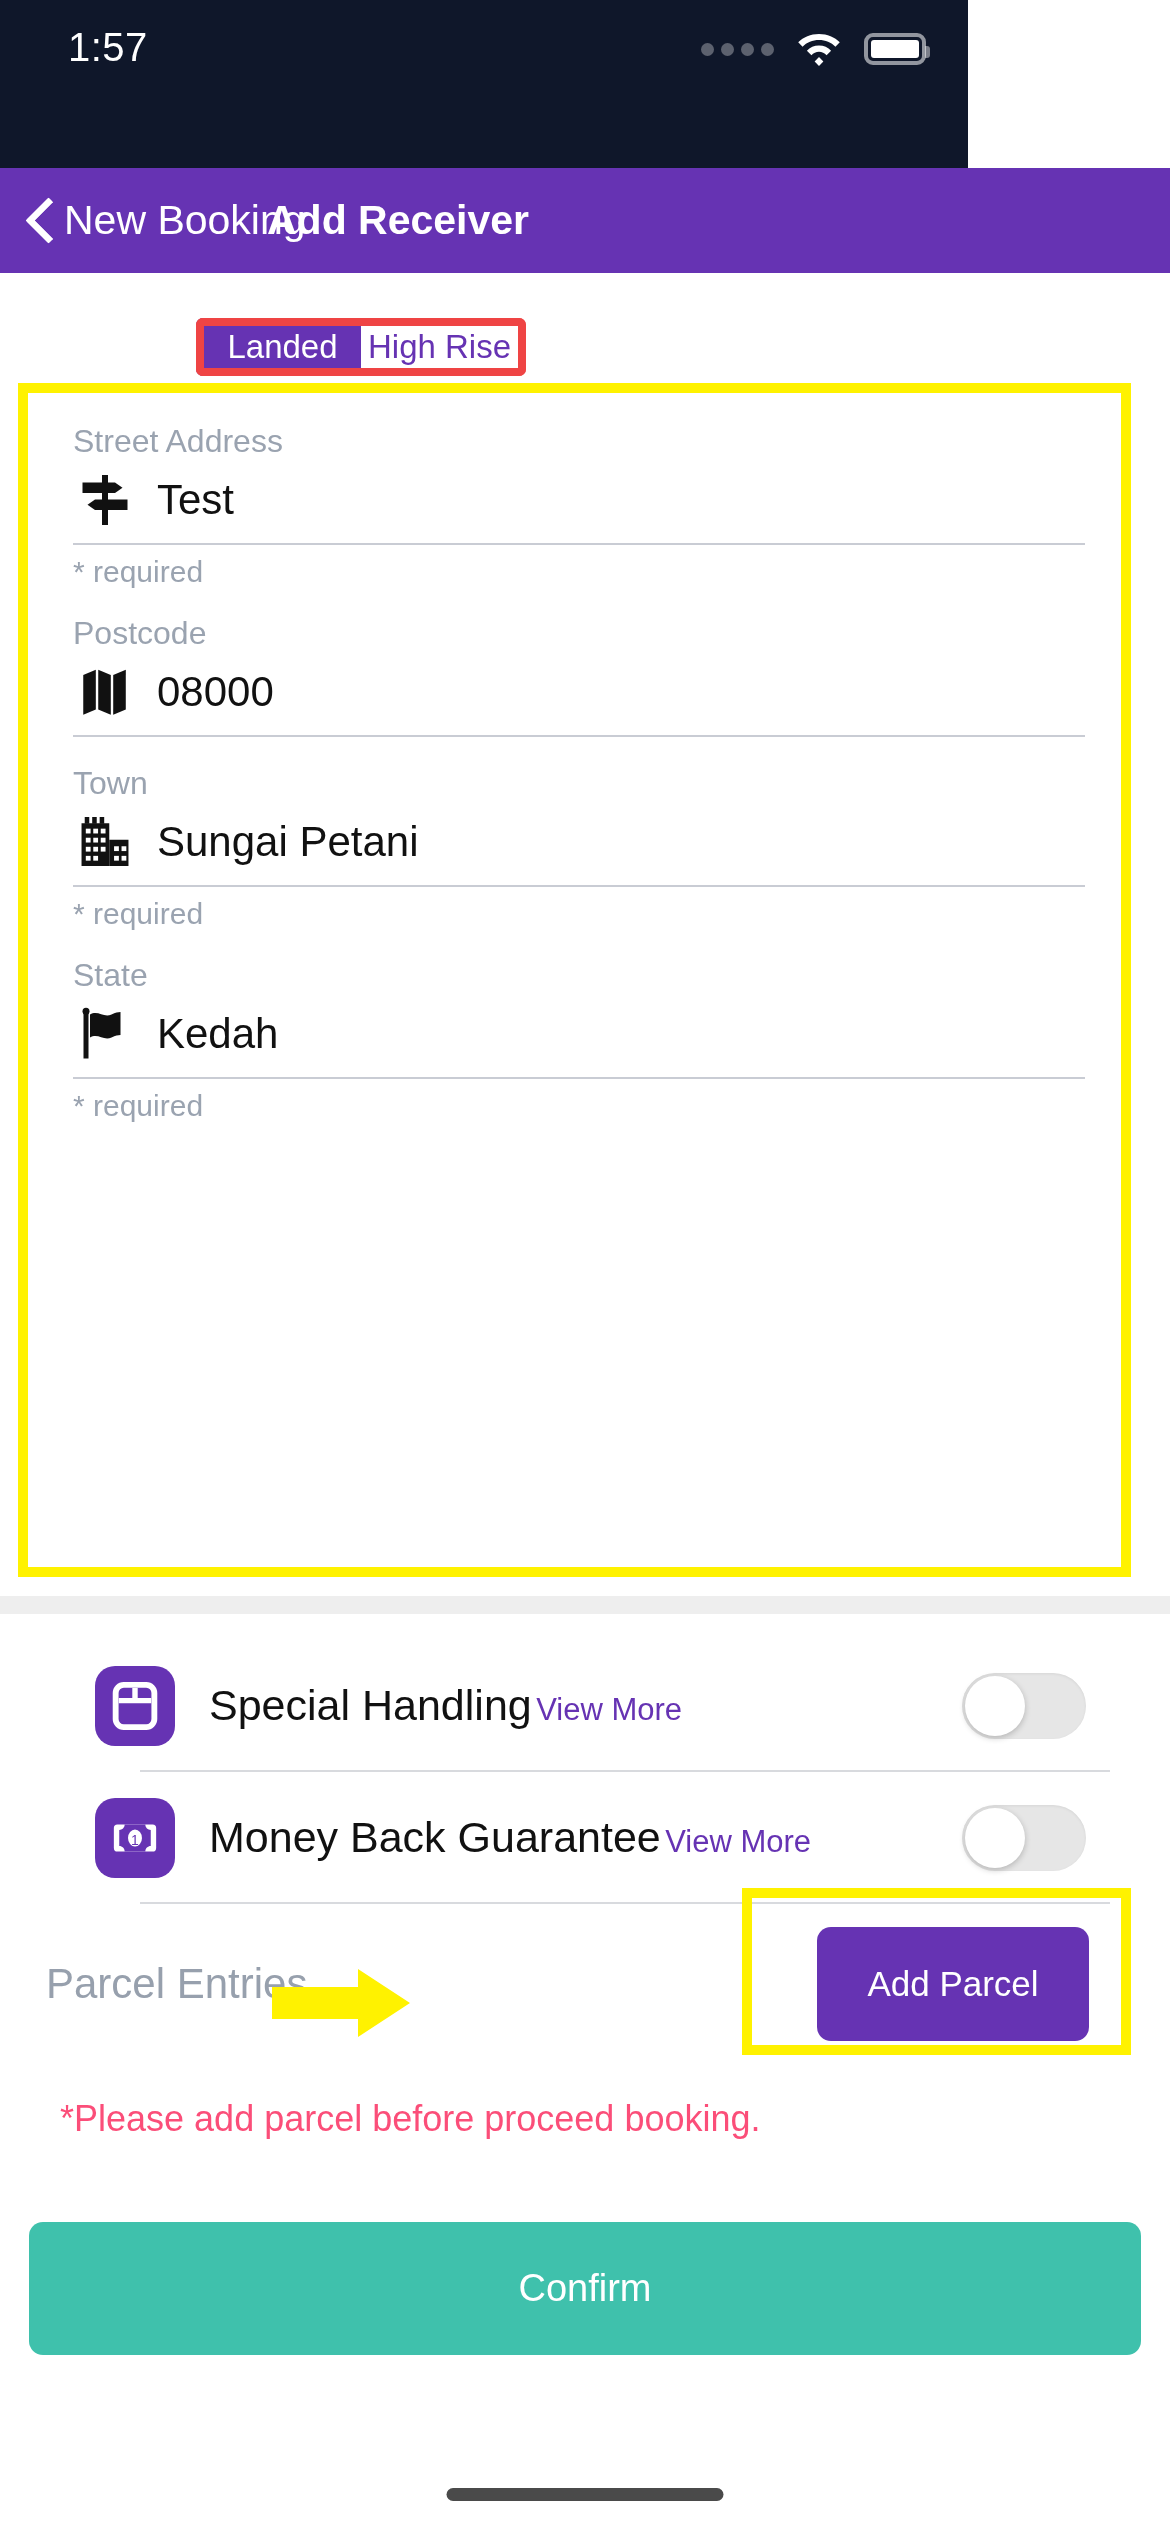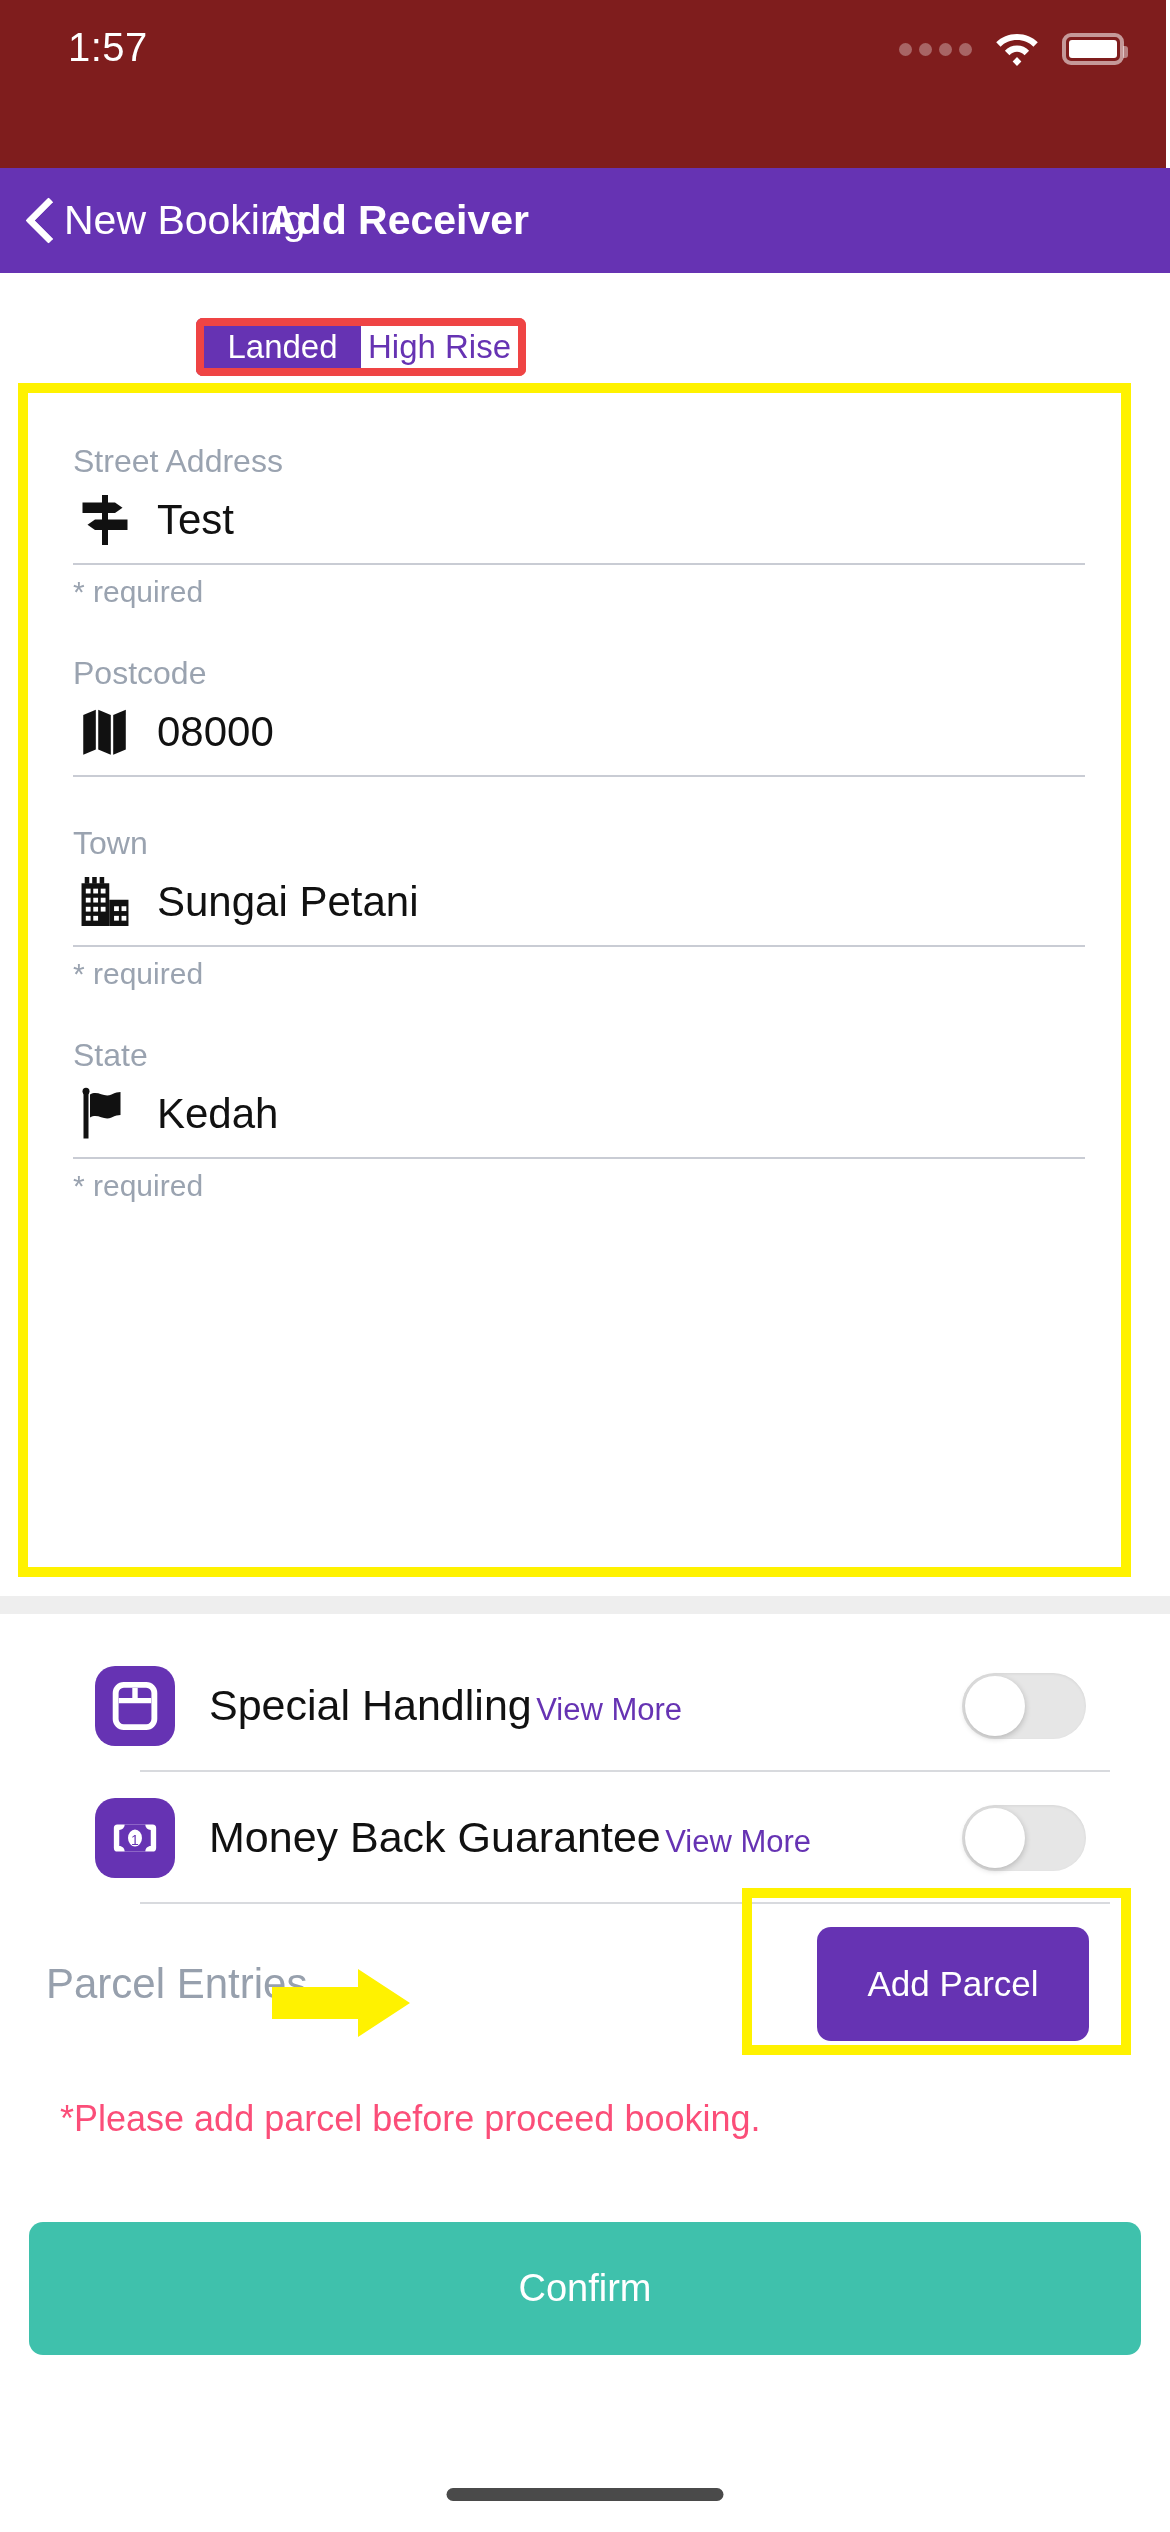--- a/index.html
+++ b/index.html
@@ -6,22 +6,22 @@
   html,body { width:1170px; height:2532px; }
   body {
     font-family:"Liberation Sans", sans-serif;
     background:#ffffff;
     position:relative;
     overflow:hidden;
   }
 
   
   .status-bar{
-    position:absolute; left:0; top:0; width:1166px; height:168px;
-    background:#7f1d1d;
+    position:absolute; left:0; top:0; width:968px; height:168px;
+    background:#0f172a;
   }
   .status-time{
     position:absolute; left:68px; top:25px;
     color:#ffffff; font-size:40px; font-weight:500; letter-spacing:0.5px;
   }
   .status-right{
     position:absolute; right:42px; top:28px;
     display:flex; align-items:center; gap:22px; height:42px;
   }
   .signal-dots{ display:flex; align-items:center; gap:7px; }
@@ -82,21 +82,21 @@
   .hl-form{
     position:absolute; left:18px; top:383px;
     width:1113px; height:195px; 
     border:10px solid #FFF200; pointer-events:none;
   }
 
   
   .form-area{ position:absolute; left:0; top:400px; width:1170px; }
   .field{ position:relative; margin:0 0 0 0; }
   .field-label{
-    color:#9aa3b0; font-size:32px; padding-left:73px; line-height:1;margin-top:20px;
+    color:#9aa3b0; font-size:32px; padding-left:73px; line-height:1;
   }
   .field-row{
     display:flex; align-items:center; gap:0px; padding-left:73px; height:86px;
   }
   .field-icon{
     width:64px; height:64px; display:flex; align-items:center; justify-content:center;
     flex:0 0 64px;
   }
   .field-icon svg{ display:block; }
   .field-value{

